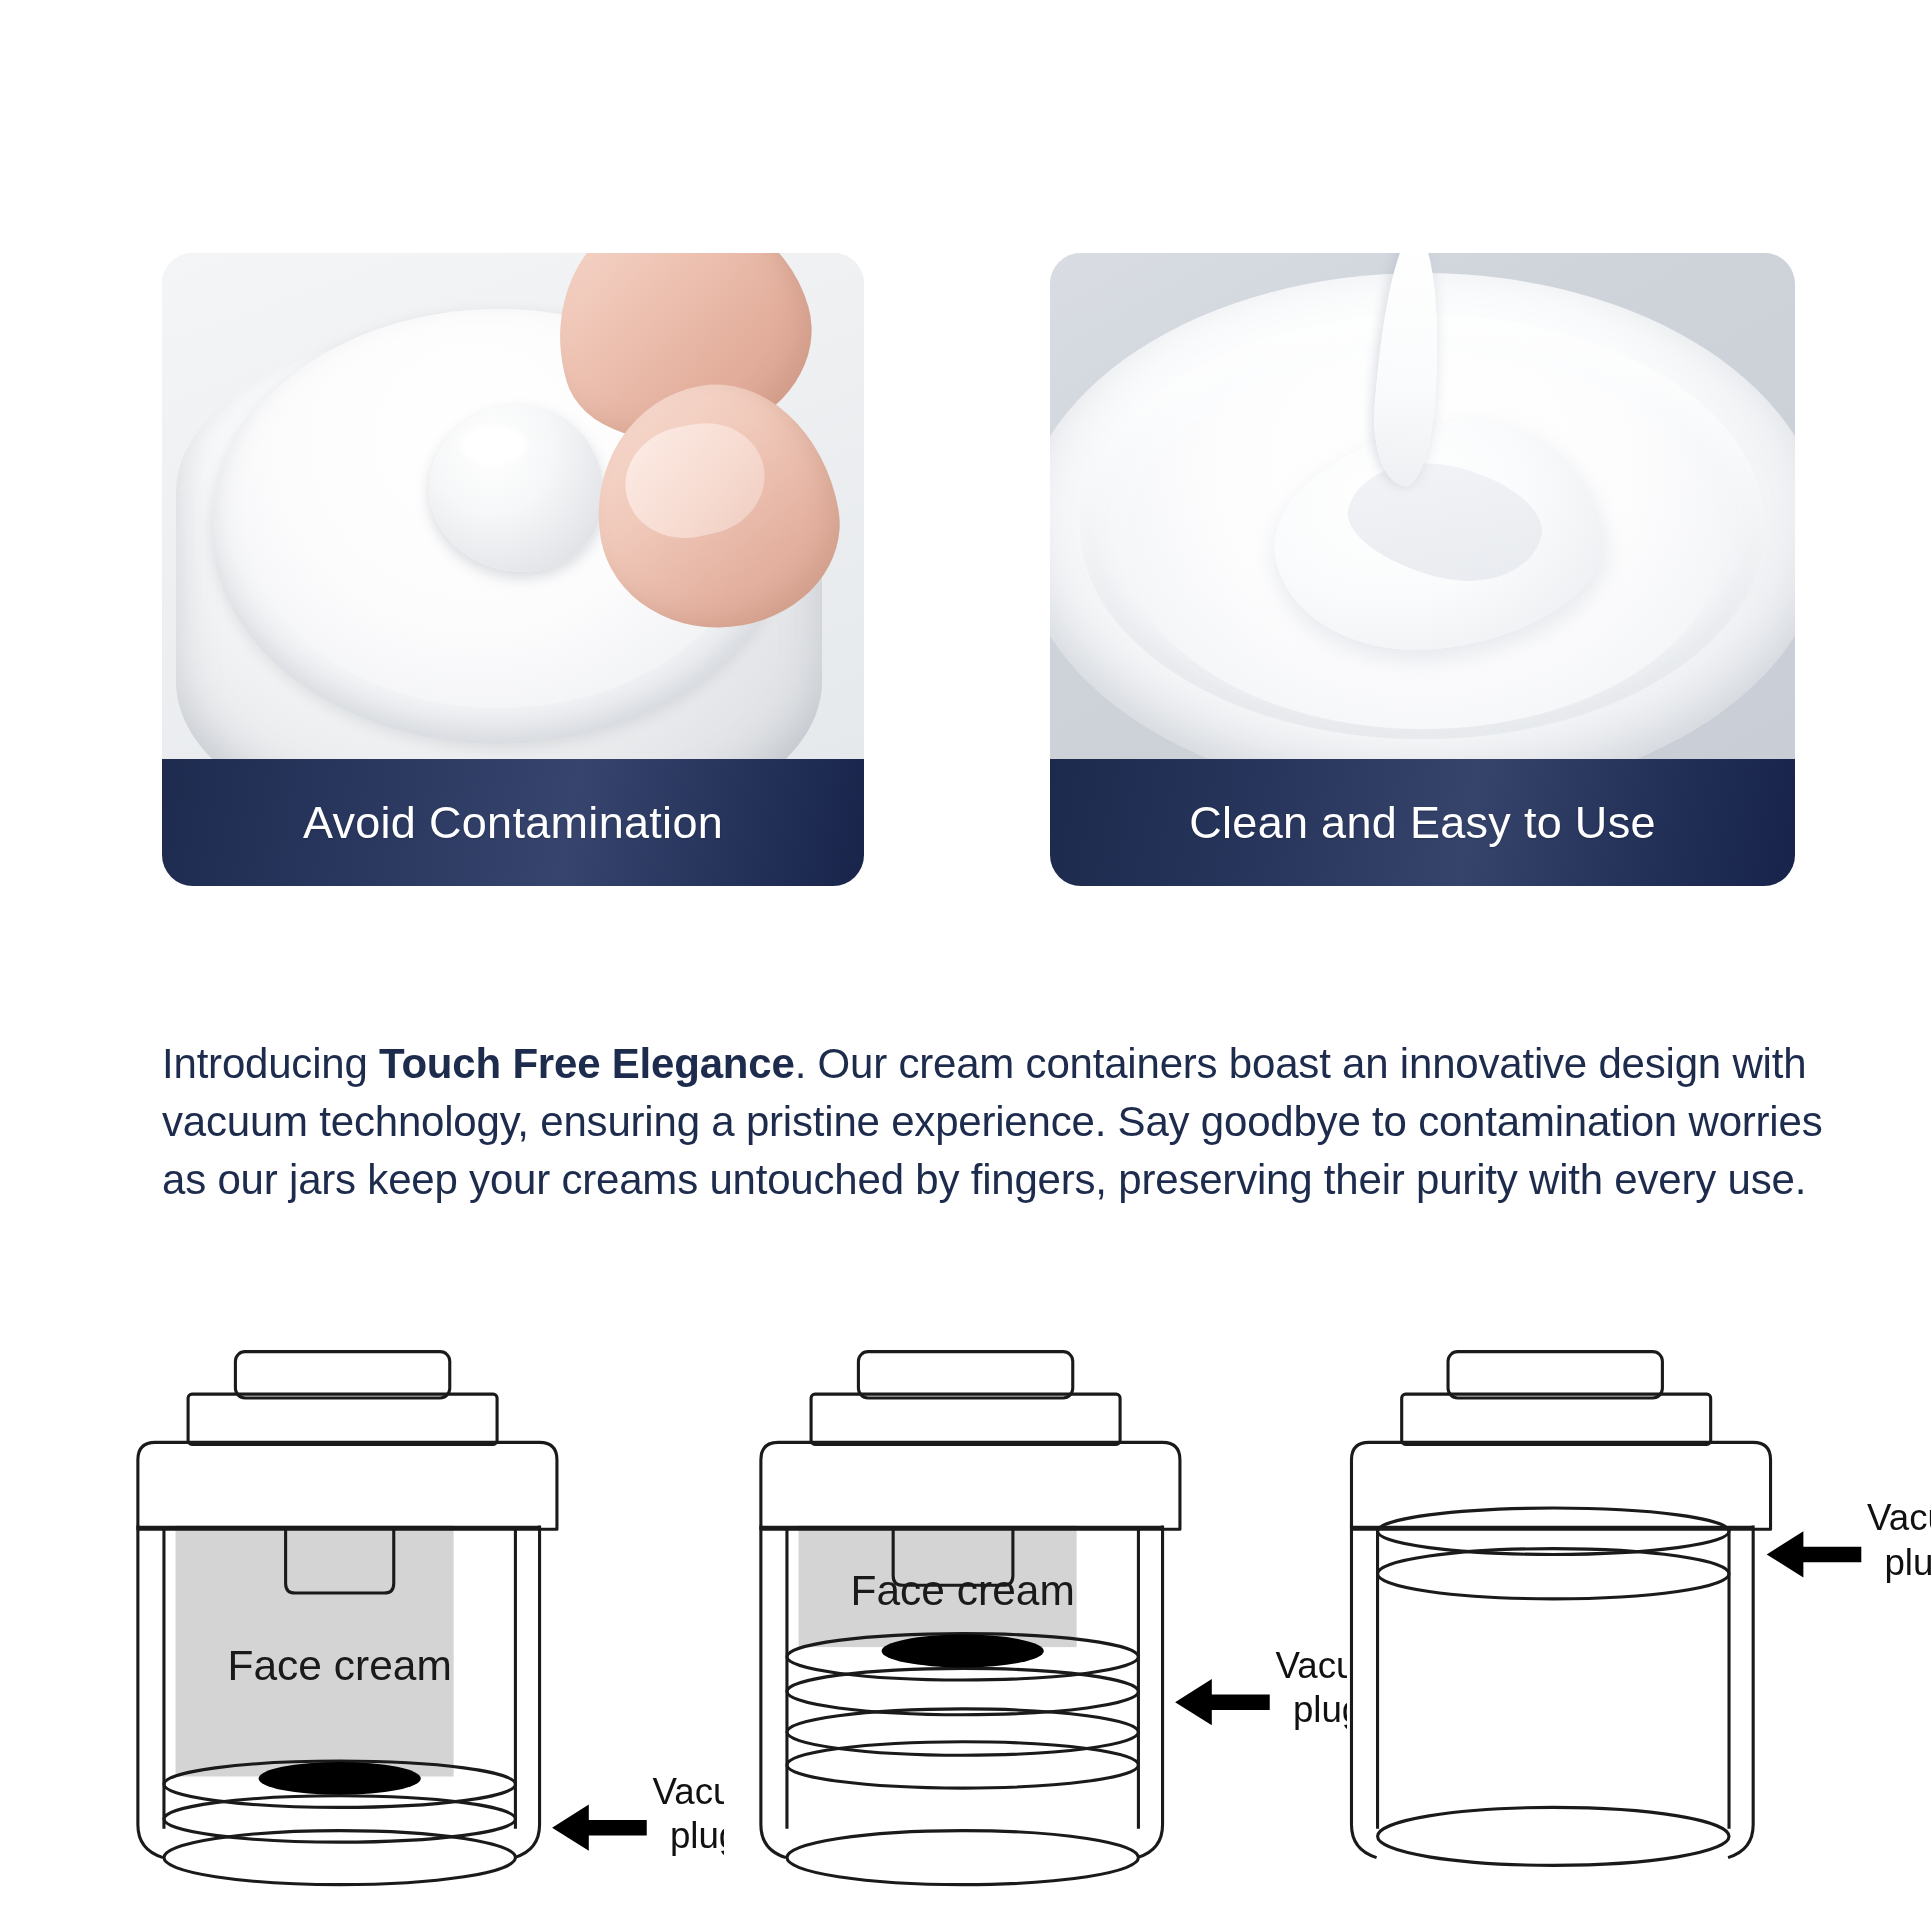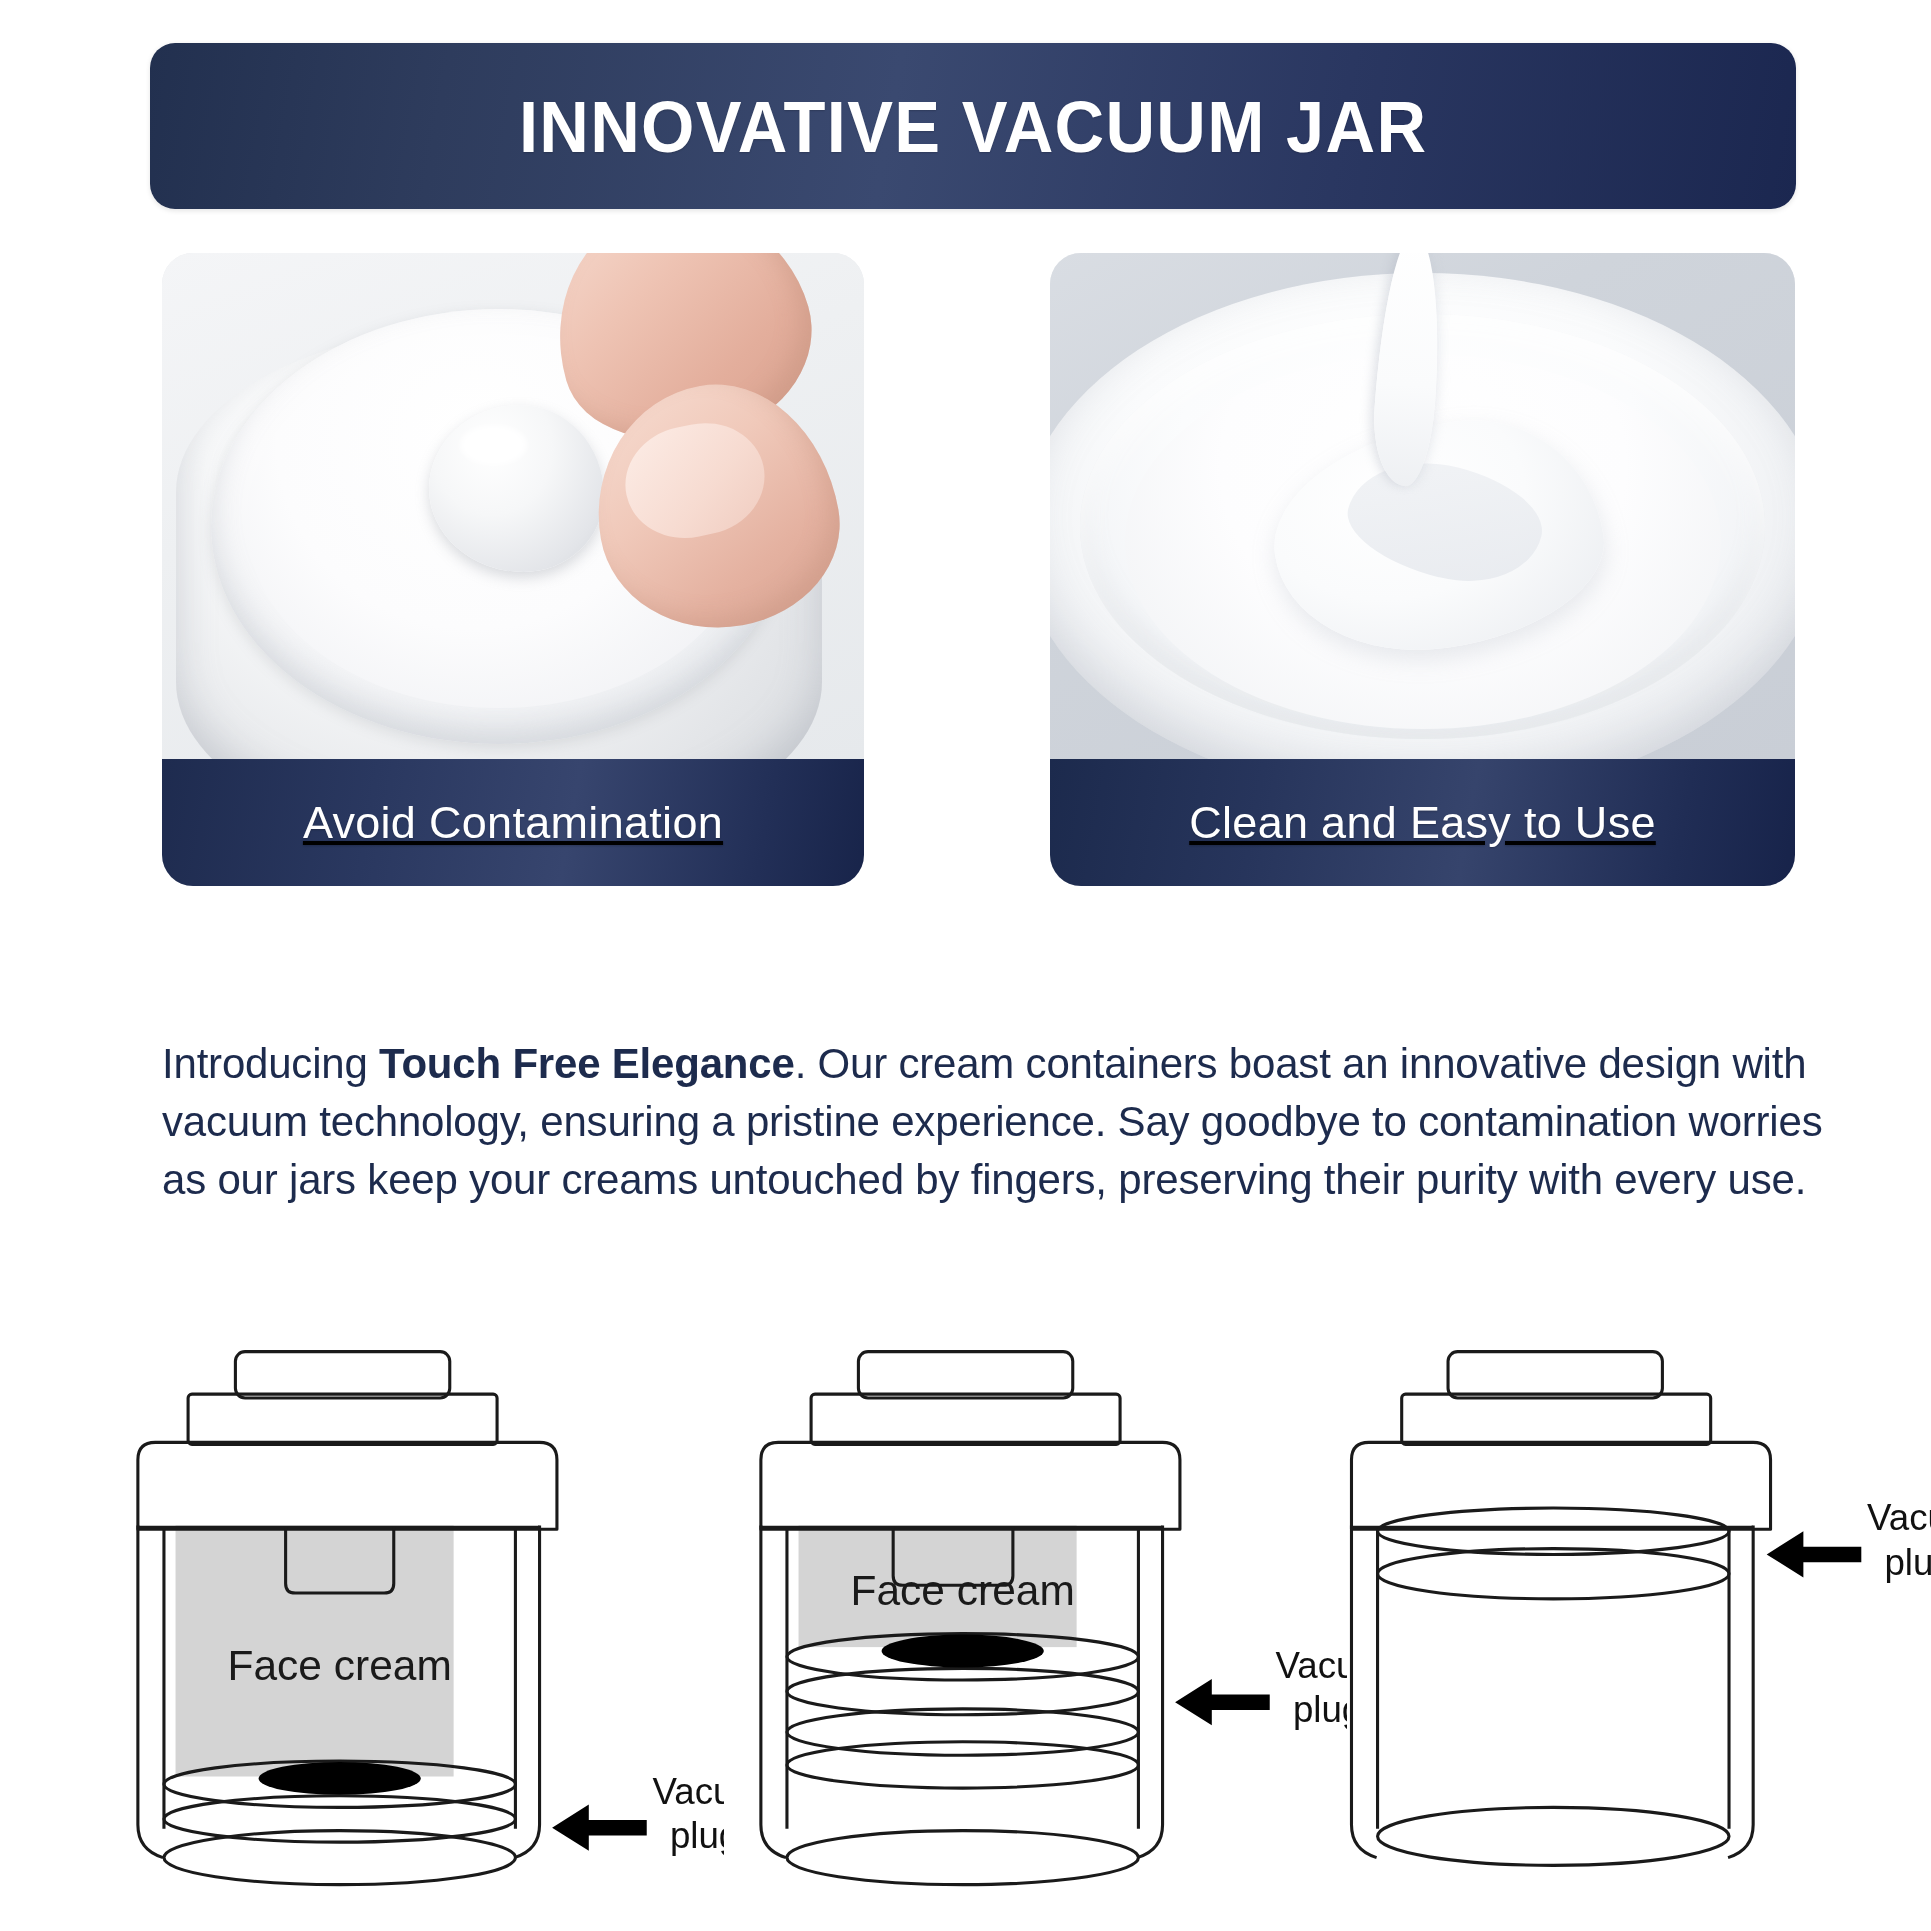--- a/index.html
+++ b/index.html
@@ -36,21 +36,21 @@
   .card{
     position:absolute;top:0;height:633px;
     border-radius:31px;overflow:hidden;
     background:#e9ebee;
   }
   .card.left{left:162px;width:702px;}
   .card.right{left:1050px;width:745px;}
   .card-photo{position:absolute;left:0;top:0;right:0;height:506px;overflow:hidden;}
   .card-caption{
     position:absolute;left:0;right:0;bottom:0;height:127px;
-    display:flex;align-items:center;justify-content:center;text-decoration:underline;
+    display:flex;align-items:center;justify-content:center;
   }
   .card.left .card-caption{
     background:linear-gradient(100deg,#1e2b4f 0%,#2a3860 30%,#37456e 58%,#222f57 85%,#18244a 100%);
   }
   .card.right .card-caption{
     background:linear-gradient(100deg,#1c2a4d 0%,#27355c 28%,#36446c 56%,#202d55 84%,#17234a 100%);
   }
   .card-caption-text{
     color:#fff;font-size:45px;font-weight:400;letter-spacing:0.3px;white-space:nowrap;
     font-family:"Liberation Sans", sans-serif;
@@ -167,23 +167,20 @@
     font-family:"Liberation Sans", sans-serif;
     font-size:38px;fill:#111111;
   }
   .jar-fig .lbl-cream{font-size:44px;fill:#1a1a1a;}
 </style>
 </head>
 <body>
 
 <div class="page">
 
-  <div class="header-banner">
-    <div class="header-title">INNOVATIVE VACUUM JAR</div>
-  </div>
 
   <div class="cards">
 
     <div class="card left">
       <div class="card-photo">
         <div class="ph1">
           <div class="jar-outer"></div>
           <div class="jar-rim"></div>
           <div class="jar-inner"></div>
           <div class="blob"></div>

